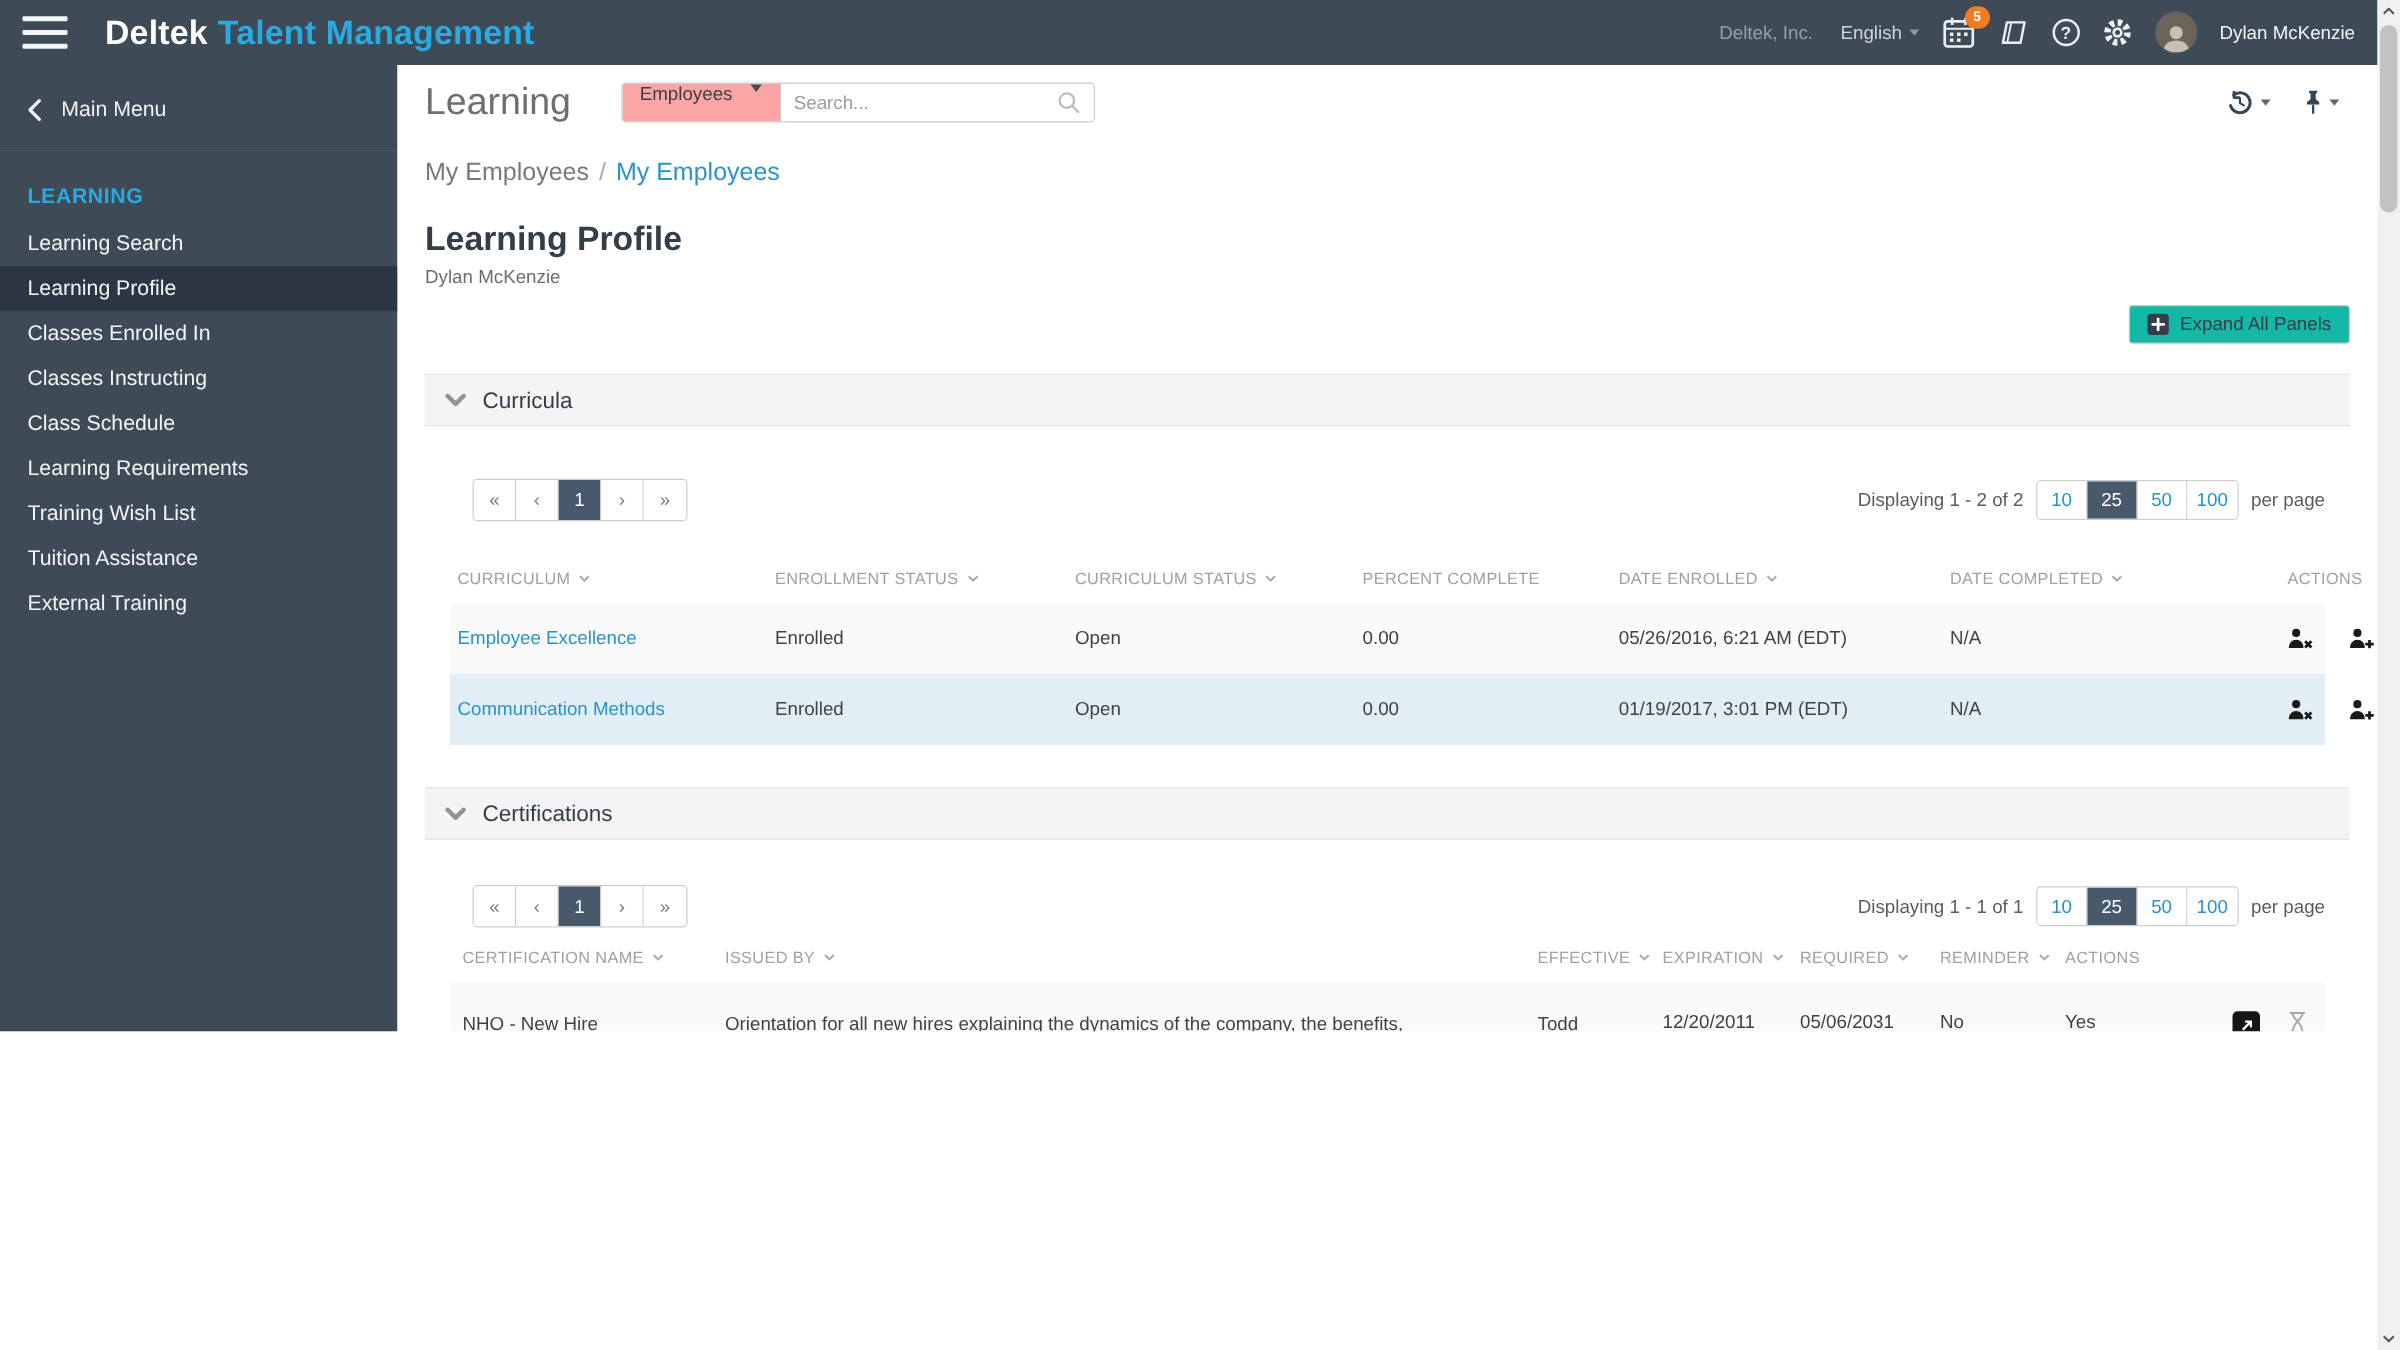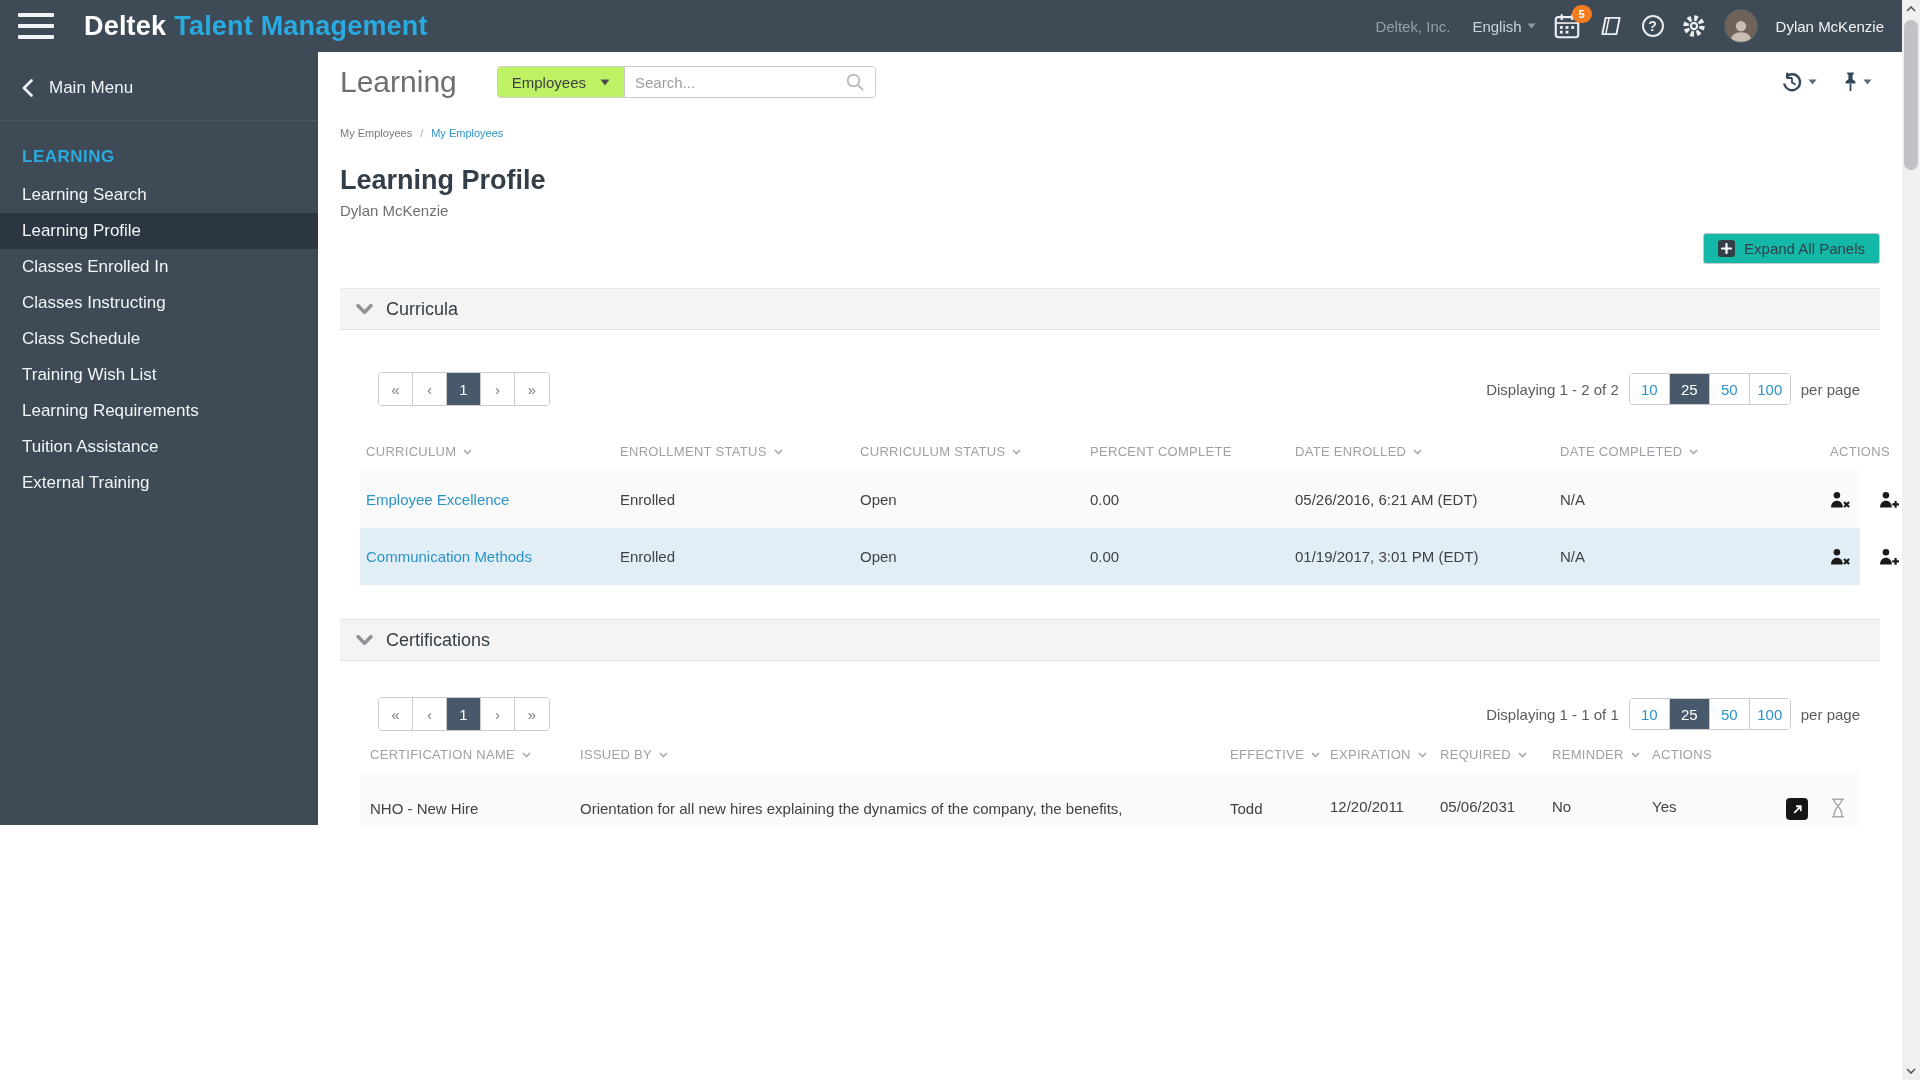--- a/index.html
+++ b/index.html
@@ -34,31 +34,31 @@
                cursor:pointer; border-bottom:1px solid rgba(255,255,255,0.07); }
   .side-section { color:#29abe2; font-weight:bold; font-size:17px; letter-spacing:0.5px; padding:26px 22px 10px 22px; }
   .side-item { font-size:17px; color:#f2f4f6; padding:8px 22px; cursor:pointer; white-space:nowrap; }
   .side-item.active { background:#2c3642; }
 
   
   .main { position:absolute; top:52px; left:318px; right:18px; bottom:0; background:#fff; overflow:hidden; }
   .module-head { display:flex; align-items:center; padding:13px 22px 10px 22px; }
   .module-title { font-size:30px; color:#6d6e71; }
   .searchgroup { display:flex; margin-left:40px; height:32px; border:1px solid #c9c9c9; border-radius:4px; overflow:hidden; }
-  .scope-btn { display:flex; align-items:center; gap:14px; padding:0 14px; background:#bef264; border-right:1px solid #c9c9c9;
+  .scope-btn { display:flex; align-items:flex-start; gap:14px; padding:0 14px; background:#fca5a5; border-right:1px solid #c9c9c9;
                font-size:15px; color:#3c3f42; cursor:pointer; }
   .search-input { border:none; outline:none; width:210px; padding:0 10px; font-size:15px; color:#444;
                   font-family:"Liberation Sans", sans-serif; }
   .search-input::placeholder { color:#9a9da0; }
   .search-btn { display:flex; align-items:center; padding:0 10px; background:#fff; cursor:pointer; }
   .module-icons { margin-left:auto; display:flex; align-items:center; gap:26px; padding-right:8px; }
   .mod-ic { display:flex; align-items:center; gap:5px; cursor:pointer; }
 
   .content { padding:0 22px; }
-  .breadcrumb { margin-top:18px; font-size:11px; display:flex; gap:8px; align-items:center; }
+  .breadcrumb { margin-top:18px; font-size:20px; display:flex; gap:8px; align-items:center; }
   .crumb-muted { color:#77787b; cursor:pointer; }
   .crumb-sep { color:#a7a9ac; }
   .crumb-link { color:#2b93c8; cursor:pointer; }
   .page-title { margin-top:26px; font-size:27px; font-weight:bold; color:#333e48; }
   .page-sub { margin-top:6px; font-size:15px; color:#6d6e71; }
   .expand-row { display:flex; justify-content:flex-end; margin-top:14px; }
   .expand-btn { display:flex; align-items:center; gap:9px; background:#14b8a6; border:1px solid #c9c9c9; border-radius:3px;
                 padding:6px 14px; font-size:15px; color:#333e48; cursor:pointer; }
   .plus-square { width:17px; height:17px; background:#333e48; border-radius:3px; display:flex; align-items:center; justify-content:center; }
 
@@ -177,22 +177,22 @@
           <path d="M9.5 1.5 L2 9 l7.5 7.5" fill="none" stroke="#f0f2f4" stroke-width="2.6" stroke-linecap="round" stroke-linejoin="round"></path>
         </svg>
       <span>Main Menu</span>
     </div>
     <div class="side-section">LEARNING</div>
     <div class="side-item">Learning Search</div>
     <div class="side-item active">Learning Profile</div>
     <div class="side-item">Classes Enrolled In</div>
     <div class="side-item">Classes Instructing</div>
     <div class="side-item">Class Schedule</div>
+    <div class="side-item">Learning Requirements</div>
     <div class="side-item">Training Wish List</div>
-    <div class="side-item">Learning Requirements</div>
     <div class="side-item">Tuition Assistance</div>
     <div class="side-item">External Training</div>
   </div>
 
   <div class="main">
 
     <div class="module-head">
       <span class="module-title">Learning</span>
       <div class="searchgroup">
         <span class="scope-btn">

